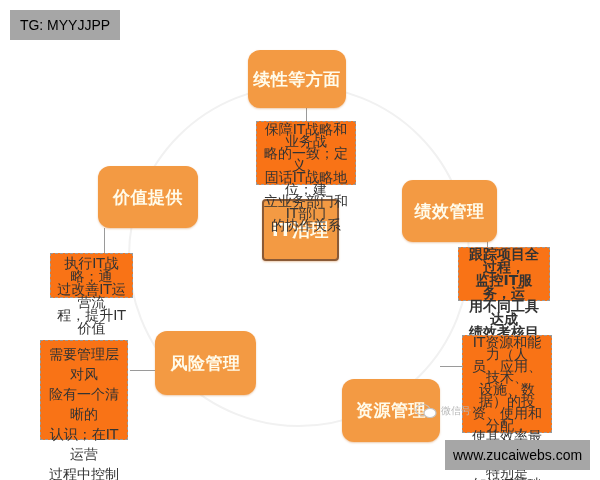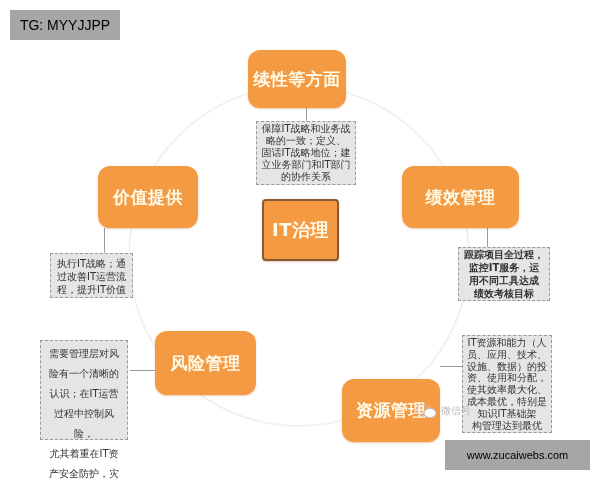--- a/index.html
+++ b/index.html
@@ -17,22 +17,22 @@
       color: #fffbea; font-weight: bold; font-size: 17px;
       display: flex; align-items: center; justify-content: center;
       box-shadow: 0 1px 2px rgba(200,110,30,0.35);
       letter-spacing: 0.5px;
     }
     .node.center {
       background: #f39a43; border: 2px solid #8a5a36; border-radius: 4px;
       font-size: 18px;
     }
     .note {
-      position: absolute; background: #e5e5e5; border: 1px dashed #9a9a9a;
-      font-size: 10px; line-height: 14px; color: #333; text-align: center;
+      position: absolute; background: #f97316; border: 1px dashed #9a9a9a;
+      font-size: 14px; line-height: 14px; color: #333; text-align: center;
       padding: 3px 4px; box-sizing: border-box; white-space: pre-line;
     }
     .line { position: absolute; background: #9a9a9a; }
     .badge {
       position: absolute; background: #a6a6a6; color: #000000;
       font-family: "Liberation Sans", sans-serif; font-size: 14px;
       display: flex; align-items: center; justify-content: center;
     }
     .wechat {
       position: absolute; left: 415px; top: 403px; color: #b9b9b9;
@@ -47,21 +47,21 @@
 
 <div class="ring"></div>
 
 <div class="line" style="left:306px; top:108px; width:1px; height:13px;"></div>
 <div class="line" style="left:487px; top:228px; width:1px; height:19px;"></div>
 <div class="line" style="left:104px; top:228px; width:1px; height:25px;"></div>
 <div class="line" style="left:130px; top:370px; width:25px; height:1px;"></div>
 <div class="line" style="left:440px; top:366px; width:22px; height:1px;"></div>
 
 <div class="node" style="left:248px; top:50px; width:98px; height:58px;">续性等方面</div>
-<div class="node" style="left:402px; top:166px; width:117px; height:62px;">绩效管理</div>
+<div class="node" style="left:402px; top:180px; width:95px; height:62px;border-radius:11px;">绩效管理</div>
 <div class="node" style="left:342px; top:331px; width:98px; height:63px;margin-top:48px;">资源管理</div>
 <div class="node" style="left:155px; top:331px; width:101px; height:64px;">风险管理</div>
 <div class="node" style="left:98px; top:166px; width:100px; height:62px;">价值提供</div>
 <div class="node center" style="left:262px; top:199px; width:73px; height:58px;">IT治理</div>
 
 <div class="note" style="left:256px; top:121px; width:100px; height:64px; padding-top:1px; line-height:12px;">保障IT战略和业务战
 略的一致；定义、
 固话IT战略地位；建
 立业务部门和IT部门
 的协作关系</div>
@@ -92,13 +92,13 @@
 <div class="wechat">
   <span>
     <svg width="22" height="16" viewBox="0 0 22 16">
       <ellipse cx="8" cy="7" rx="7" ry="5.5" fill="none" stroke="#c4c4c4" stroke-width="1.2"></ellipse>
       <ellipse cx="15" cy="10" rx="6" ry="4.5" fill="#fff" stroke="#c4c4c4" stroke-width="1.2"></ellipse>
     </svg>
   </span>
   <span>微信号</span>
 </div>
 
-<div class="badge" style="left:445px; top:440px; width:145px; height:30px; font-size:11px;">www.zucaiwebs.com</div>
+<div class="badge" style="left:445px; top:440px; width:145px; height:30px; font-size:14px;">www.zucaiwebs.com</div>
 
 </body></html>

